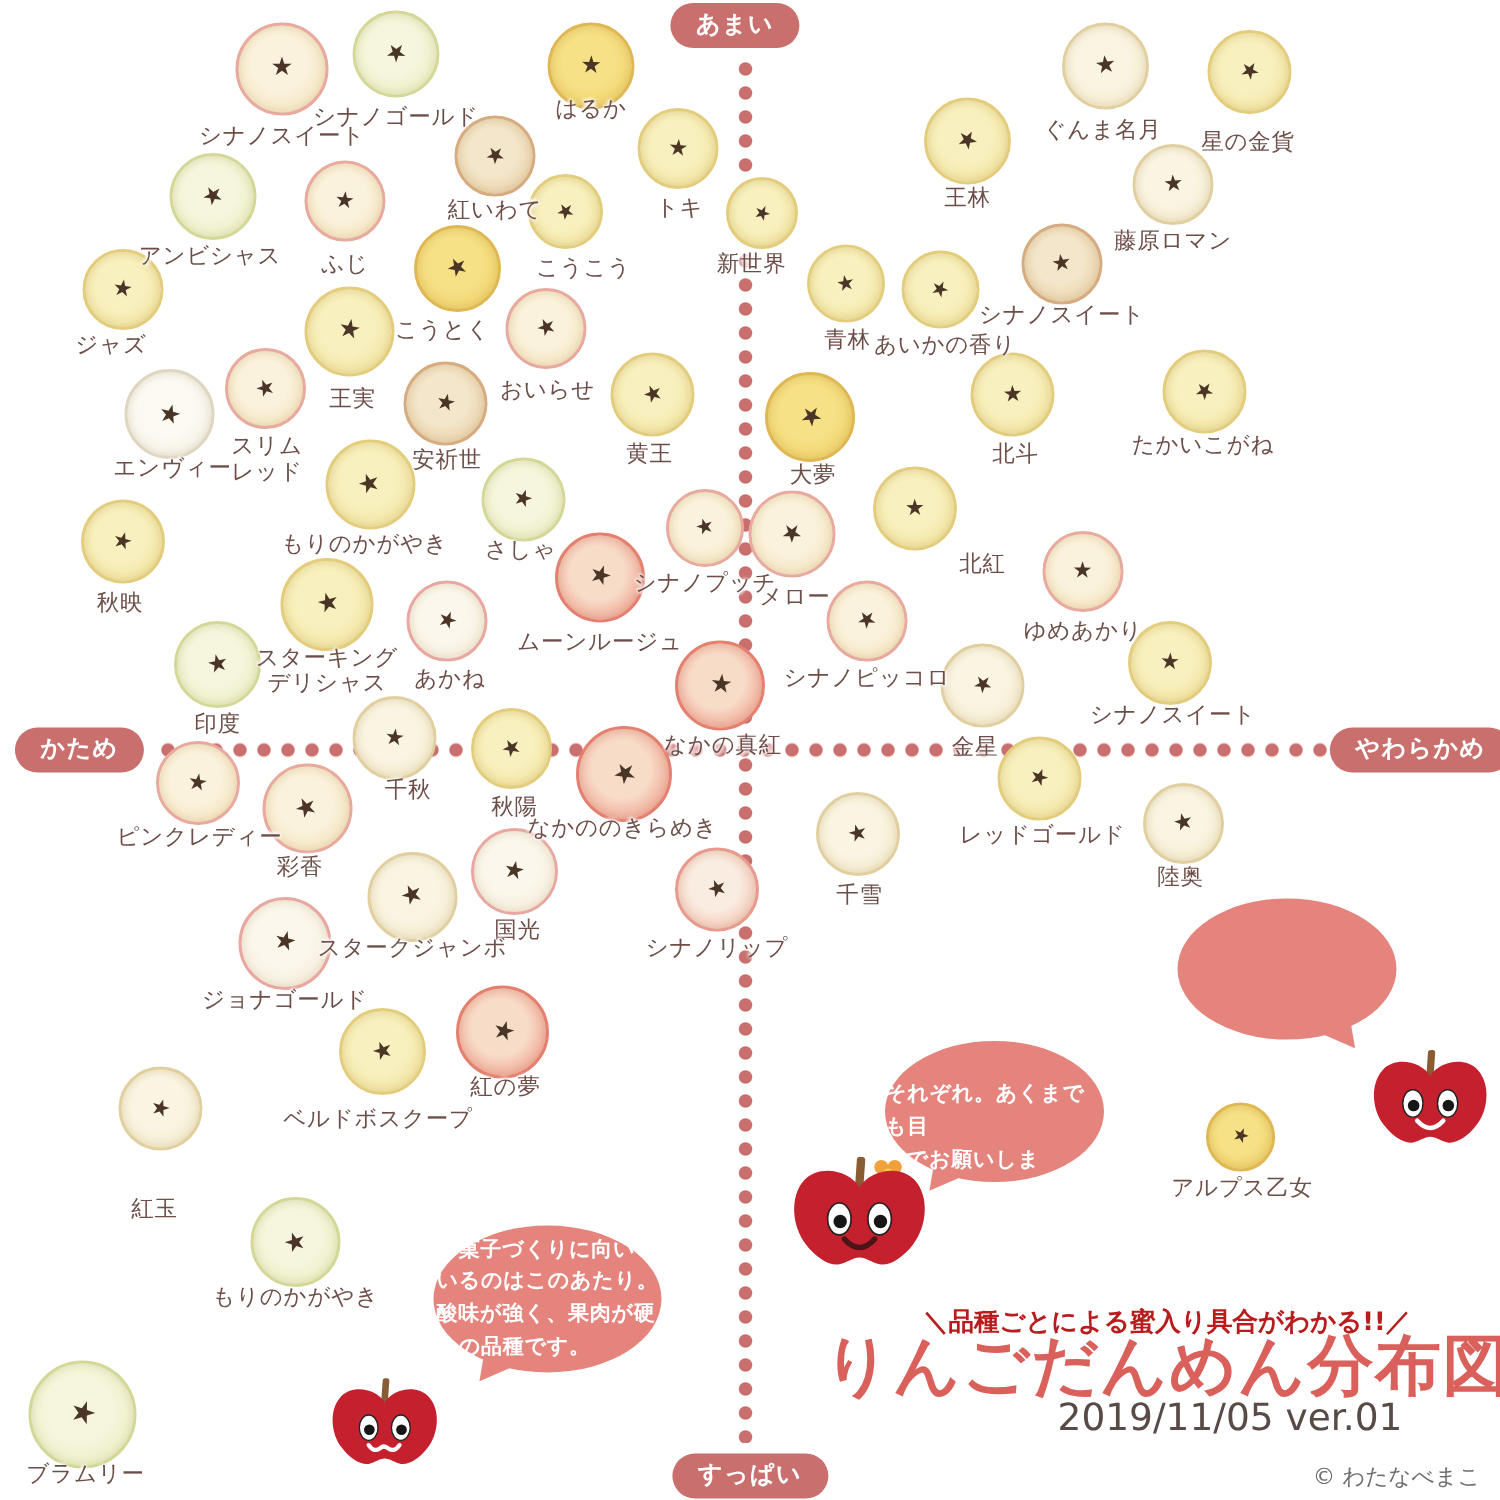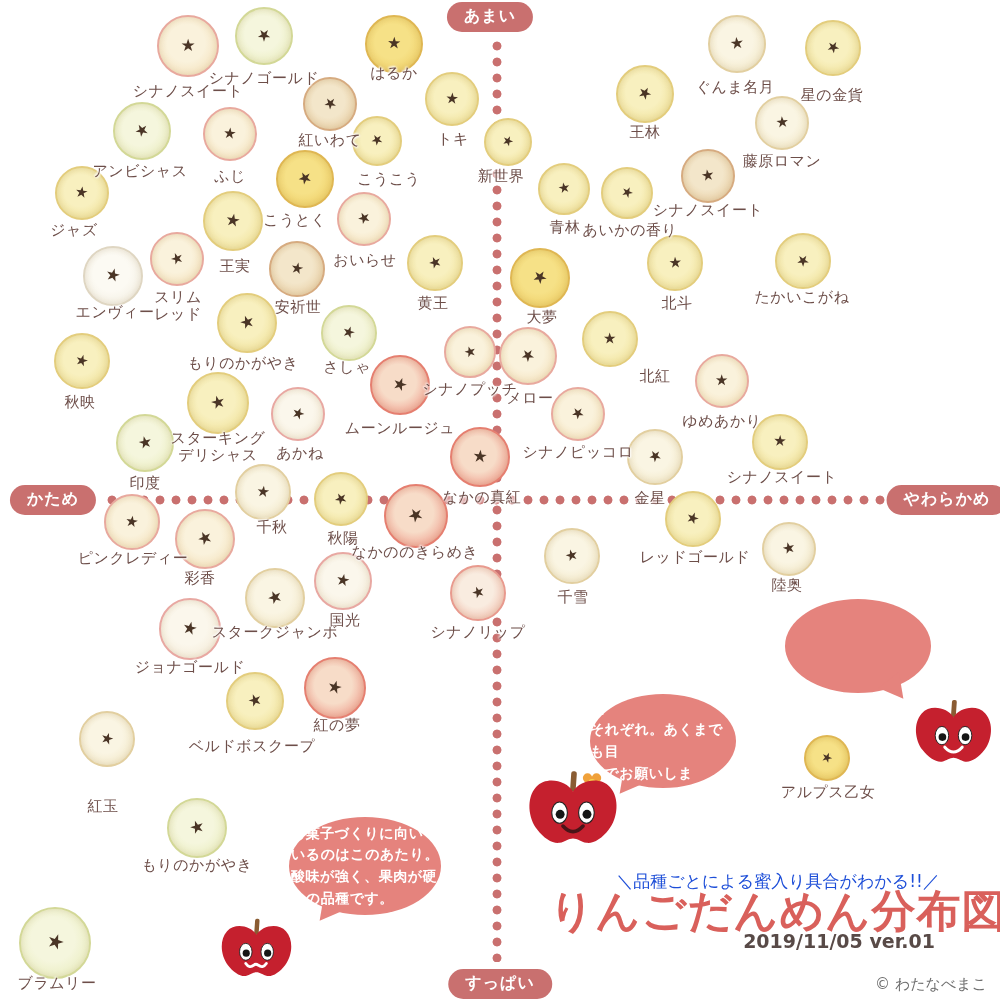--- a/index.html
+++ b/index.html
@@ -24,24 +24,24 @@
   .bubble{position:absolute;z-index:4;background:var(--bubble);border-radius:50%;color:#fff;
     font-weight:bold;font-size:14px;display:flex;align-items:center;justify-content:center;
     line-height:1.55;letter-spacing:.5px;}
   .bubble .txt{white-space:pre-line;text-align:left;}
   .tail{position:absolute;width:0;height:0;border:13px solid transparent;
     border-top:24px solid var(--bubble);z-index:-1;}
   .tail.bl{left:14%;bottom:-20px;transform:rotate(38deg);}
   .tail.br{right:12%;bottom:-20px;transform:rotate(-38deg);}
   .mascot{position:absolute;z-index:4;}
   .tagline{position:absolute;left:778px;top:881px;transform:translate(-50%,-50%);
-    font-size:17px;font-weight:normal;color:#1d4ed8;white-space:nowrap;z-index:3;}
+    font-size:17px;font-weight:bold;color:#b91c1c;white-space:nowrap;z-index:3;}
   .main-title{position:absolute;left:778px;top:911px;transform:translate(-50%,-50%);
     font-size:44px;font-weight:bold;color:var(--title);white-space:nowrap;letter-spacing:1px;z-index:3;}
-  .version{position:absolute;right:65px;top:930px;font-size:19px;font-weight:bold;color:#584a47;z-index:3;}
+  .version{position:absolute;right:65px;top:930px;font-size:25px;font-weight:normal;color:#584a47;z-index:3;}
   .copyright{position:absolute;right:13px;top:975px;font-size:15px;color:#6e6e6e;z-index:3;}
 </style>
 </head>
 <body style="--axis_dot: #c9706f; --badge: #c9706f; --bubble: #e5837d; --title: #d9605b; --label: #6d4e49; --core: #4a3526; --mascot_body: #c5202e; --mascot_stem: #8a5c33;">
 
 <div id="canvas">
   <div id="axis-v" class="axis-line"></div>
   <div id="axis-h" class="axis-line"></div>
 
   <div id="plot">

